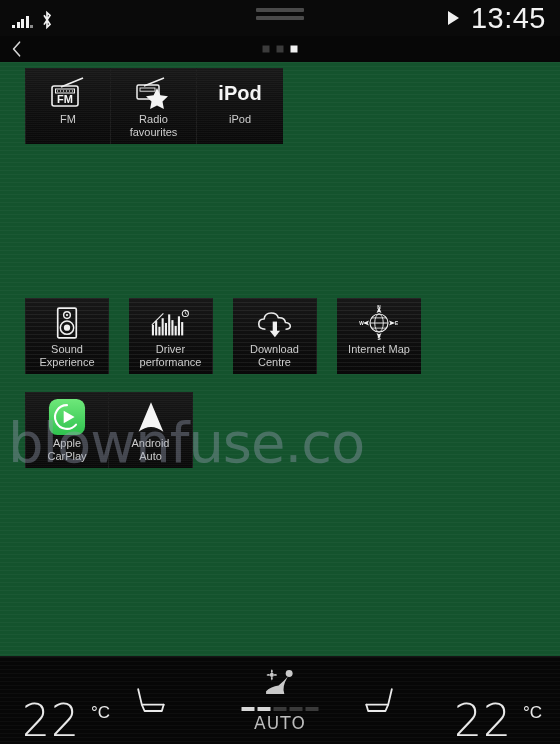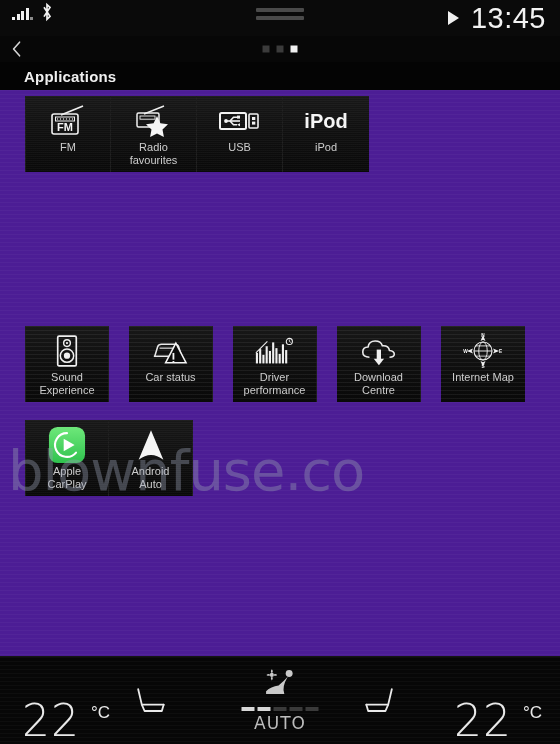--- a/index.html
+++ b/index.html
@@ -16,21 +16,21 @@
     width:560px; height:744px;
     background:#050505;
     display:flex; flex-direction:column;
   }
 
   
   .statusbar {
     position:relative;
     height:36px; flex:0 0 36px;
     background:#0a0a0a;
-    display:flex; 
+    display:flex; align-items:center;
   }
   .sb-left {
     display:flex; align-items:flex-end; gap:7px;
     margin-left:12px; height:20px;
   }
   .signal { display:flex; align-items:flex-end; gap:1.5px; height:13px; }
   .signal i { display:block; width:3px; background:#f2f2f2; }
   .signal i:nth-child(1){ height:3px; }
   .signal i:nth-child(2){ height:6px; }
   .signal i:nth-child(3){ height:9px; }
@@ -89,21 +89,21 @@
     display:flex; align-items:center;
     padding-left:24px;
     font-size:15px; font-weight:700; color:#efefef;
     letter-spacing:0.2px;
     background:#040404;
   }
 
   
   .apparea {
     position:relative; flex:1 1 auto;
-    background:#4c1d95;
+    background:#14532d;
     overflow:hidden;
   }
   .apparea::after{
     content:""; position:absolute; inset:0; pointer-events:none;
     background-image:repeating-linear-gradient(
       to bottom,
       rgba(255,255,255,0.030) 0px,
       rgba(255,255,255,0.030) 1px,
       rgba(0,0,0,0) 1px,
       rgba(0,0,0,0) 4px);
@@ -241,21 +241,20 @@
         <path d="M10 2 L3 10 L10 18" fill="none" stroke="#d6d6d6" stroke-width="1.8" stroke-linecap="round" stroke-linejoin="round"></path>
       </svg>
     </div>
     <div class="pager">
       <b></b>
       <b></b>
       <b class="on"></b>
     </div>
   </div>
 
-  <div class="page-title">Applications</div>
 
   <div class="apparea">
 
     <div class="grid-row row1" id="row1">
 
       <div class="tile">
         <div class="tile-ico">
           <svg viewBox="0 0 46 34" width="46" height="34">
             <path d="M16 11 L38 2" stroke="#f0f0f0" stroke-width="1.6" fill="none"></path>
             <rect x="7" y="10" width="26" height="20" rx="2" fill="none" stroke="#f0f0f0" stroke-width="1.6"></rect>
@@ -281,39 +280,20 @@
             <rect x="6" y="9" width="22" height="14" rx="1.5" fill="none" stroke="#f0f0f0" stroke-width="1.5"></rect>
             <rect x="9" y="12" width="15" height="3.2" fill="none" stroke="#f0f0f0" stroke-width="0.9"></rect>
             <path d="M26 12 L29.4 19.2 L37 20.2 L31.5 25.4 L32.9 33 L26 29.4 L19.1 33 L20.5 25.4 L15 20.2 L22.6 19.2 Z" fill="#f5f5f5"></path>
           </svg>
         </div>
         <div class="tile-lbl">Radio
 favourites</div>
       </div>
 
 
-      <div class="tile">
-        <div class="tile-ico">
-          <svg viewBox="0 0 48 26" width="48" height="26">
-            <rect x="4" y="5" width="26" height="16" rx="1.5" fill="none" stroke="#f2f2f2" stroke-width="2"></rect>
-            <g stroke="#f2f2f2" stroke-width="1.6" fill="none">
-              <path d="M10 13 L24 13"></path>
-              <path d="M14 13 L17.5 9.2 L21 9.2"></path>
-              <path d="M14 13 L17.5 16.8 L21 16.8"></path>
-            </g>
-            <circle cx="10" cy="13" r="1.9" fill="#f2f2f2"></circle>
-            <rect x="21" y="7.6" width="3" height="3" fill="#f2f2f2"></rect>
-            <path d="M21 16.8 L24 15.3 L24 18.3 Z" fill="#f2f2f2"></path>
-            <rect x="33" y="6" width="9" height="14" rx="1" fill="none" stroke="#f2f2f2" stroke-width="1.6"></rect>
-            <rect x="36" y="9" width="3.3" height="3" fill="#f2f2f2"></rect>
-            <rect x="36" y="13.6" width="3.3" height="3" fill="#f2f2f2"></rect>
-          </svg>
-        </div>
-        <div class="tile-lbl">USB</div>
-      </div>
 
       <div class="tile" style="border-right:none">
         <div class="tile-ico">
           <svg viewBox="0 0 60 26" width="60" height="26">
             <text x="30" y="20" font-size="20" font-weight="700" fill="#f5f5f5" text-anchor="middle" font-family="Liberation Sans, sans-serif">iPod</text>
           </svg>
         </div>
         <div class="tile-lbl">iPod</div>
       </div>
     </div>
@@ -328,35 +308,20 @@
             <circle cx="14" cy="9.5" r="1.2" fill="#f0f0f0"></circle>
             <circle cx="14" cy="23" r="7.2" fill="none" stroke="#f0f0f0" stroke-width="1.6"></circle>
             <circle cx="14" cy="23" r="3.4" fill="#f0f0f0"></circle>
           </svg>
         </div>
         <div class="tile-lbl">Sound
 Experience</div>
       </div>
 
 
-      <div class="tile">
-        <div class="tile-ico">
-          <svg viewBox="0 0 44 34" width="42" height="33">
-            <path d="M5 22 L8 12 Q9 9.5 12 9.5 L26 9.5 Q29 9.5 30 12 L33 22" fill="none" stroke="#e8e8e8" stroke-width="1.6"></path>
-            <path d="M4 22 L34 22" stroke="#e8e8e8" stroke-width="1.6"></path>
-            <path d="M10 13.5 L28 13.5" stroke="#e8e8e8" stroke-width="1.2"></path>
-            <path d="M24 31 L37 6 L50 31 Z" fill="#0c0c0c" stroke="#f5f5f5" stroke-width="2" transform="translate(-9,0) scale(0.82) translate(7,4)"></path>
-            <g fill="#f5f5f5">
-              <rect x="23.6" y="18.5" width="1.9" height="7"></rect>
-              <rect x="23.6" y="27" width="1.9" height="2"></rect>
-            </g>
-          </svg>
-        </div>
-        <div class="tile-lbl">Car status</div>
-      </div>
 
       <div class="tile">
         <div class="tile-ico">
           <svg viewBox="0 0 46 30" width="44" height="30">
             <g fill="#f0f0f0">
               <rect x="3" y="17" width="2.2" height="11"></rect>
               <rect x="6.4" y="13" width="2.2" height="15"></rect>
               <rect x="9.8" y="19" width="2.2" height="9"></rect>
               <rect x="13.2" y="10" width="2.2" height="18"></rect>
               <rect x="16.6" y="15" width="2.2" height="13"></rect>

